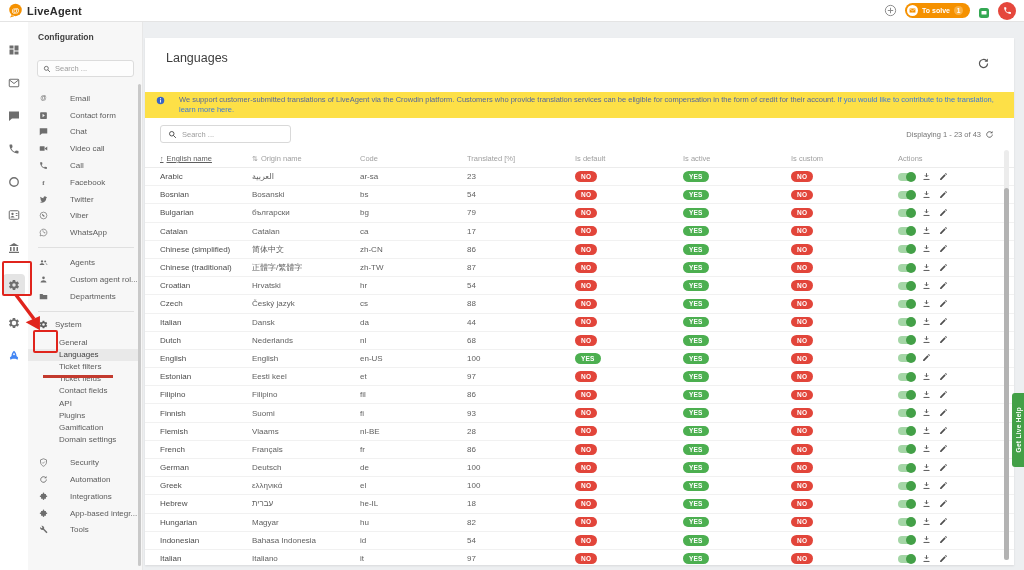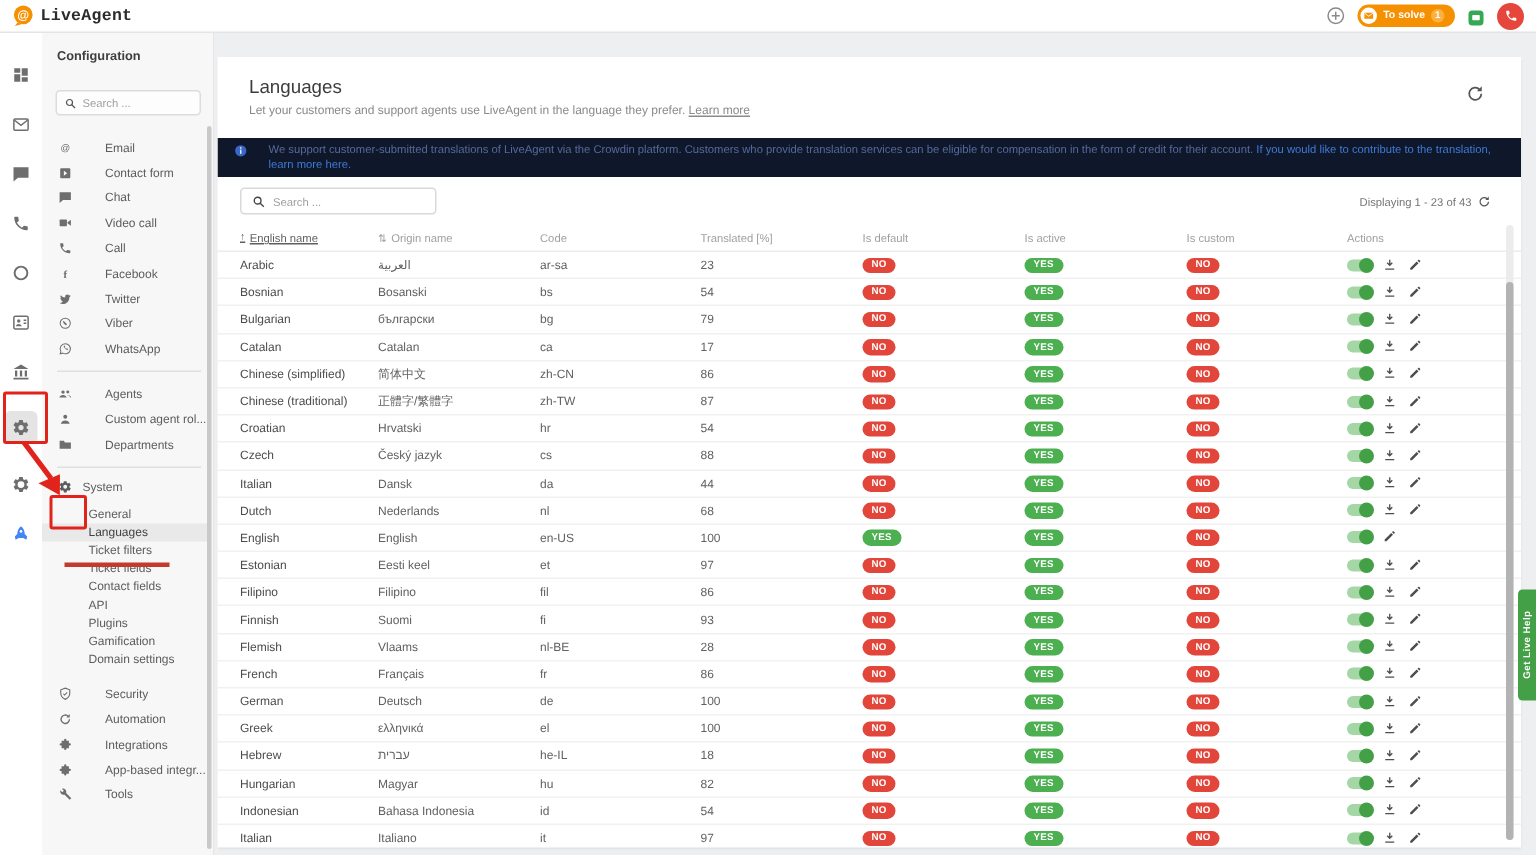--- a/index.html
+++ b/index.html
@@ -5,21 +5,21 @@
   * { margin:0; padding:0; box-sizing:border-box; }
   html,body { width:1024px; height:570px; overflow:hidden; }
   body { font-family:"Liberation Sans", sans-serif; background:#edeff1; position:relative; }
   .screen { position:absolute; inset:0; }
 
   
   .topbar { position:absolute; top:0; left:0; width:1024px; height:22px; background:#fff;
             border-bottom:1px solid #e4e4e4; display:flex; align-items:center; padding:0 8px; z-index:5; }
   .logo { display:flex; align-items:center; gap:4px; }
   .logo-bubble { width:15px; height:15px; }
-  .logo-text { font-size:11px; font-weight:bold; color:#2b2b2b; letter-spacing:.2px;font-family:Liberation Mono, monospace; }
+  .logo-text { font-size:11px; font-weight:bold; color:#2b2b2b; letter-spacing:.2px; }
   .topbar-right { margin-left:auto; display:flex; align-items:center; gap:8px; }
   .icon-btn { width:14px; height:14px; color:#8a8a8a; cursor:pointer; display:flex; align-items:center; justify-content:center; }
   .icon-btn svg { width:13px; height:13px; }
   .tosolve { display:flex; align-items:center; gap:4px; background:#f59100; border-radius:9px;
              height:15px; padding:0 7px 0 2px; cursor:pointer; }
   .tosolve .env { width:11px; height:11px; background:#fff; border-radius:50%; display:flex; align-items:center; justify-content:center; }
   .tosolve .env svg { width:7px; height:7px; color:#f59100; }
   .tosolve .lbl { color:#fff; font-size:7px; font-weight:bold; }
   .tosolve .cnt { background:#fbb040; color:#fff; font-size:6.5px; font-weight:bold; width:9px; height:9px;
                   border-radius:50%; display:flex; align-items:center; justify-content:center; }
@@ -58,21 +58,21 @@
   .main { position:absolute; top:22px; left:143px; right:0; bottom:0; background:#edeff1; }
   .card { position:absolute; top:16px; left:2px; width:869px; height:527px; background:#fff;
           box-shadow:0 1px 2px rgba(0,0,0,.09); overflow:hidden; }
   .card-header { position:relative; height:54px; padding:13px 20px 0 21px; }
   .page-title { font-size:12.5px; font-weight:500; color:#3d3d3d; }
   .page-sub { font-size:8px; color:#8a8a8a; margin-top:4px; }
   .page-sub a { color:#8a8a8a; text-decoration:underline; cursor:pointer; }
   .hdr-refresh { position:absolute; right:23px; top:18px; width:14px; height:14px; color:#555; cursor:pointer; }
   .hdr-refresh svg { width:13px; height:13px; }
 
-  .banner { background:#0f172a; padding:3px 20px 4px 34px; position:relative; font-size:7.5px;
+  .banner { background:#fde047; padding:3px 20px 4px 34px; position:relative; font-size:7.5px;
             line-height:9.5px; color:#56699b; }
   .banner .info-ic { position:absolute; left:11px; top:4px; width:9px; height:9px; color:#3a66c6; }
   .banner .info-ic svg { width:9px; height:9px; }
   .banner .bn-link { color:#3f7ad6; cursor:pointer; }
 
   .toolbar { height:32px; display:flex; align-items:center; padding:0 20px 0 15px; }
   .tb-search { width:131px; height:18px; border:1px solid #d9d9d9; border-radius:3px; background:#fff;
                display:flex; align-items:center; gap:5px; padding:0 7px; }
   .tb-search svg { width:9px; height:9px; color:#444; }
   .tb-search .ph { color:#9e9e9e; font-size:7.5px; }
@@ -394,21 +394,20 @@
           </div>
         </div>
       </div>
     <div class="sb-scroll"></div>
   </aside>
 
   <main class="main">
     <div class="card">
       <div class="card-header">
         <div class="page-title">Languages</div>
-        <div class="page-sub"><span>Let your customers and support agents use LiveAgent in the language they prefer. </span><a>Learn more</a></div>
         <span class="hdr-refresh">
           <svg viewBox="0 0 24 24">
               <path fill="none" stroke="currentColor" stroke-width="2.2" d="M19.5 12a7.5 7.5 0 1 1-2.1-5.2"></path>
               <path d="M20 2.8v6h-6z" fill="currentColor"></path>
             </svg>
         </span>
       </div>
 
       <div class="banner">
         <span class="info-ic">

